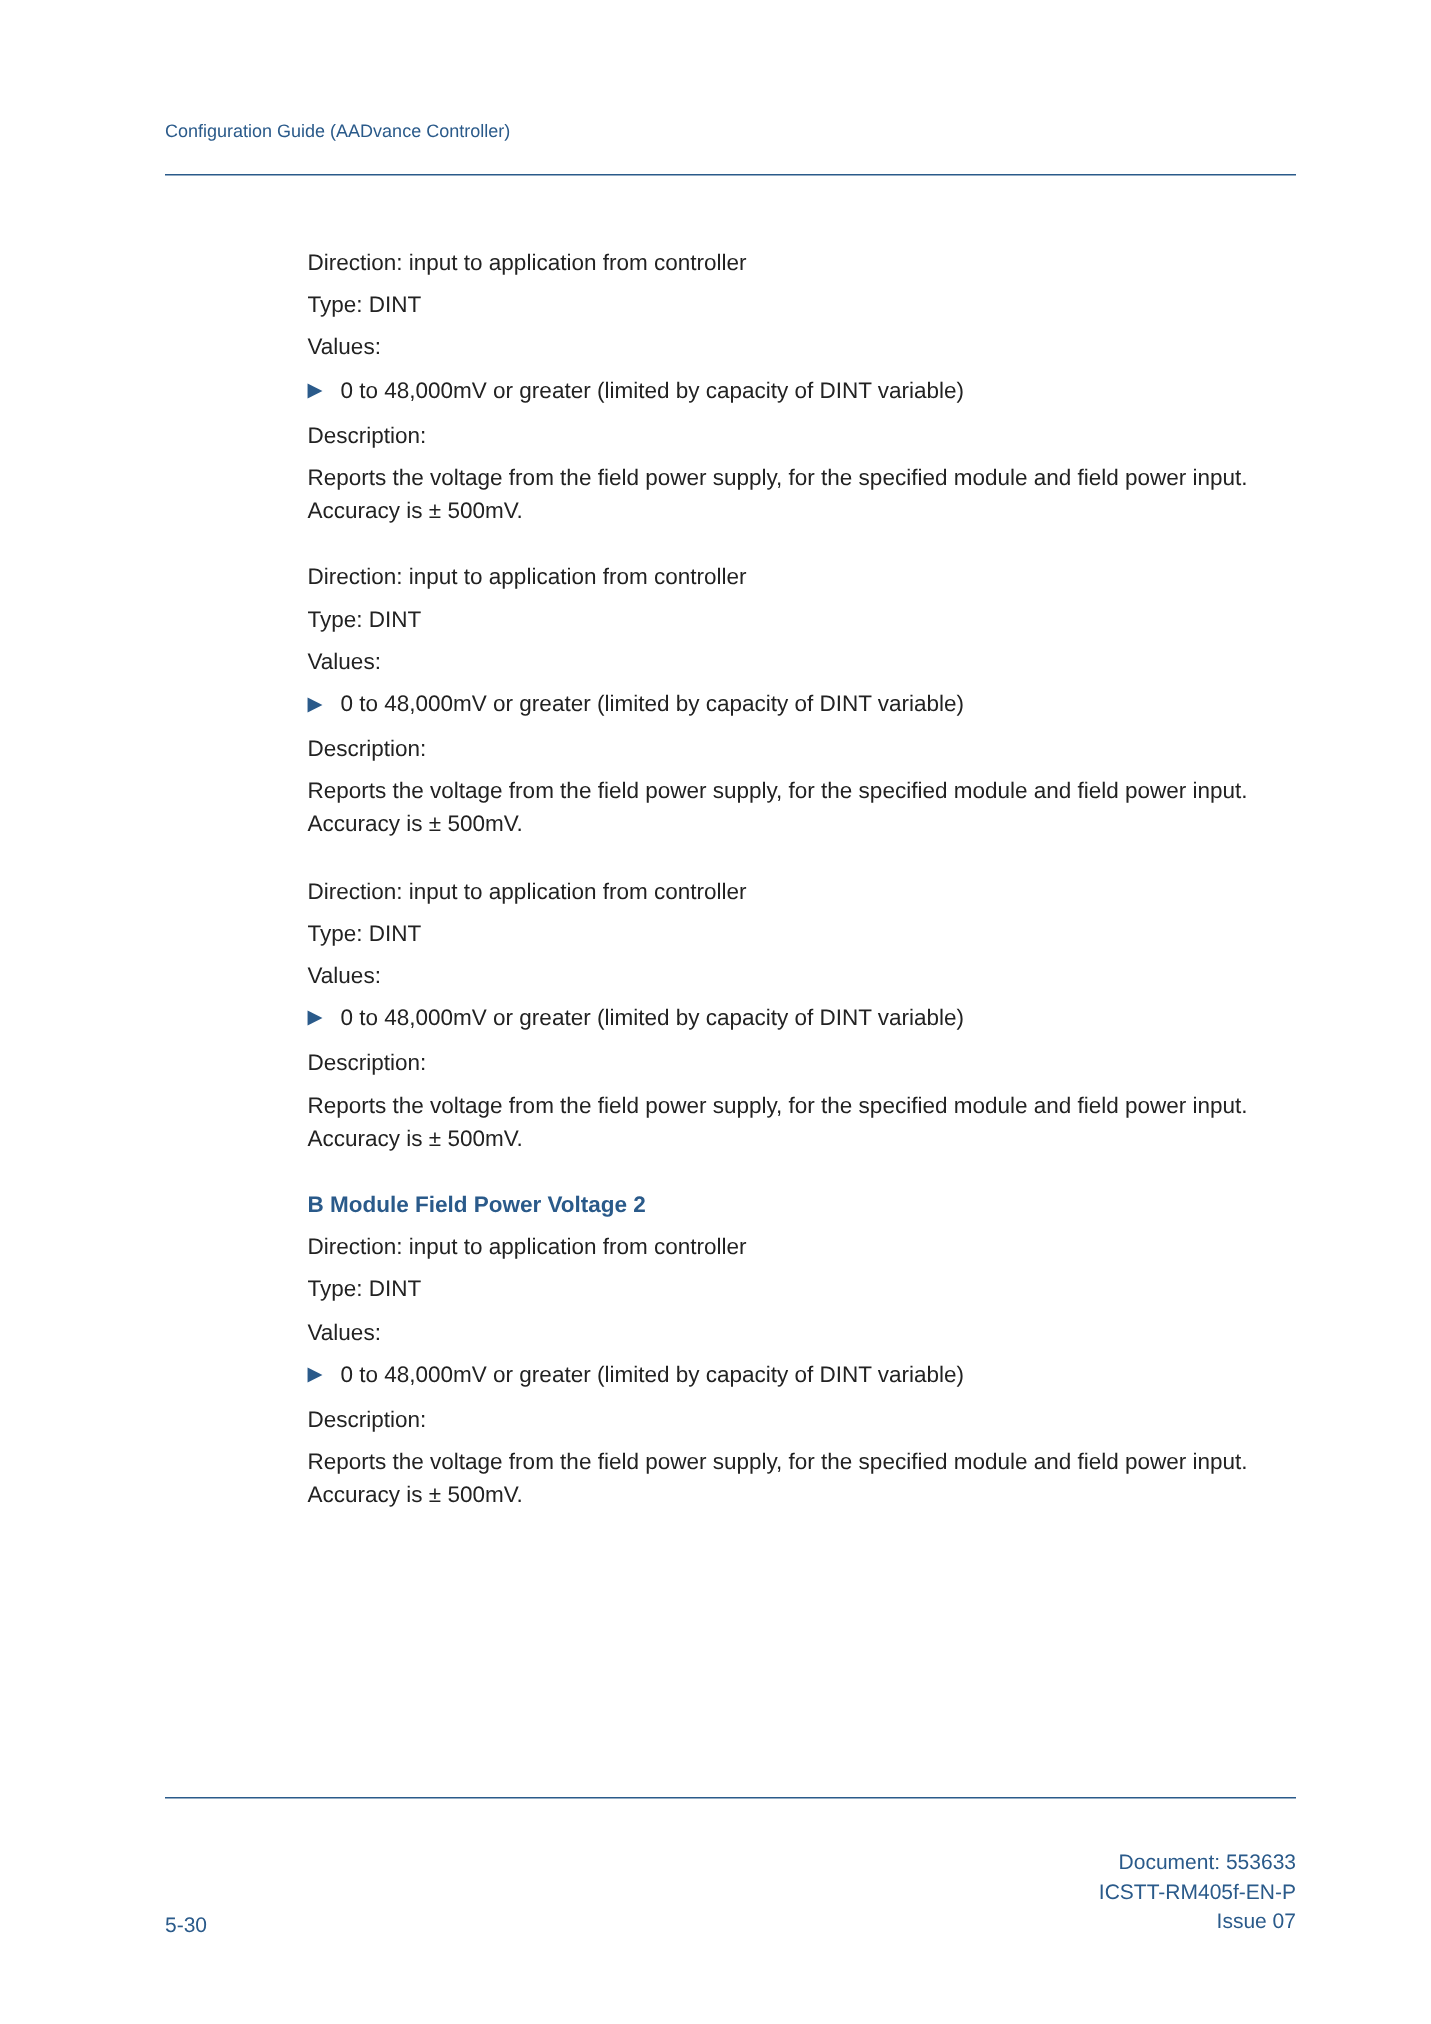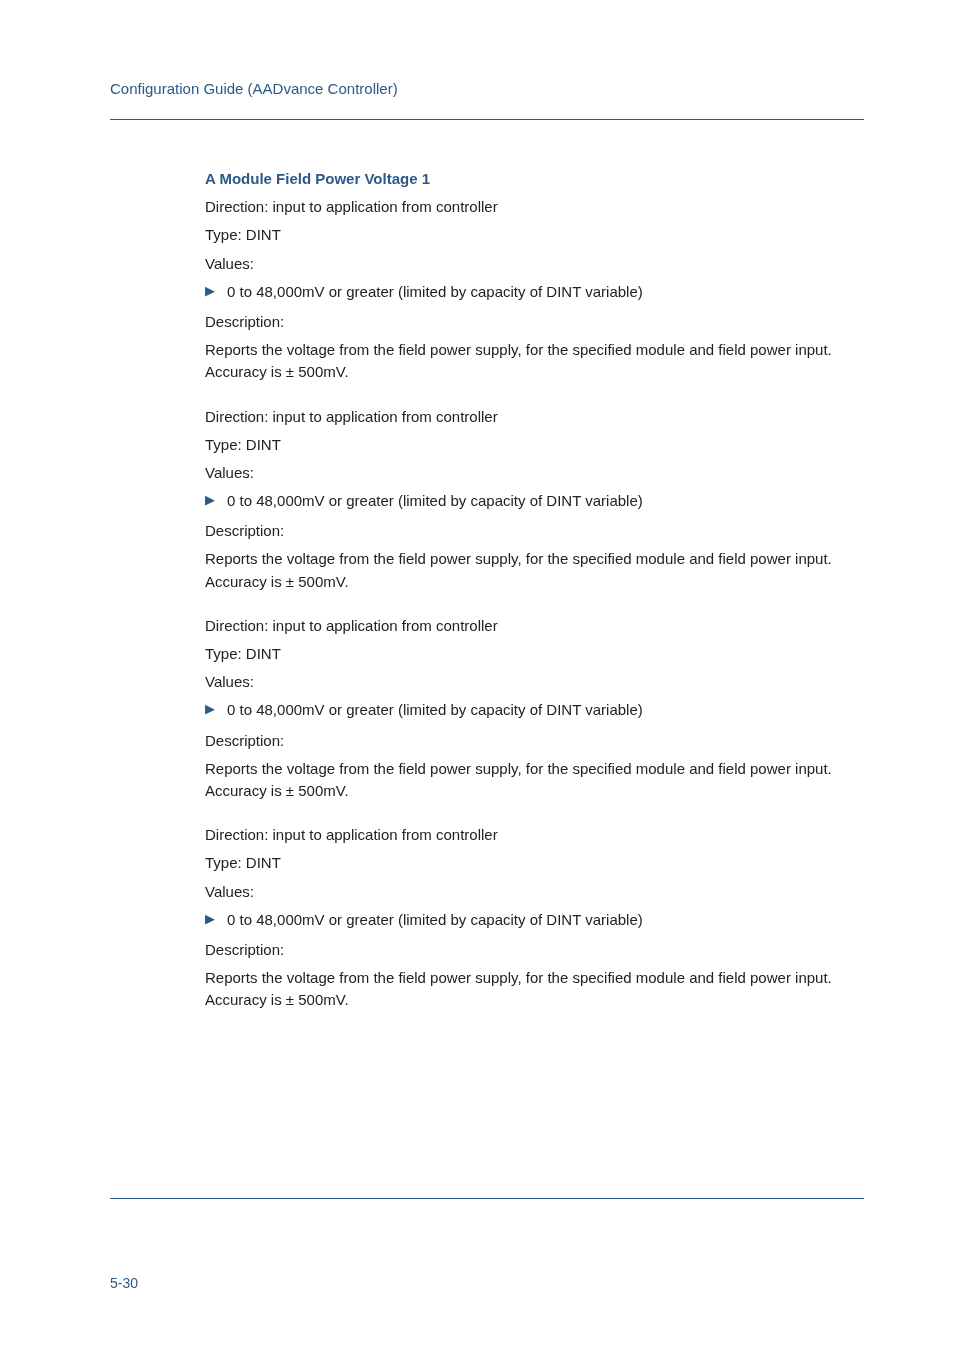--- a/index.html
+++ b/index.html
@@ -14,21 +14,21 @@
     position: relative;
   }
   .page {
     padding: 80px 90px 40px 110px;
     box-sizing: border-box;
     height: 100%;
     position: relative;
   }
   .header {
     color: #2a5a8a;
-    font-size: 15px;
+    font-size: 12px;
     padding-bottom: 22px;
     border-bottom: 1.5px solid #2a5a8a;
     margin-bottom: 48px;
   }
   .section-title {
     color: #2a5a8a;
     font-size: 15px;
     font-weight: 600;
     margin: 0 0 10px -95px;
     padding-left: 0;
@@ -85,21 +85,20 @@
 </head>
 <body>
 
 <div class="page">
   <div class="header">
     <span>Configuration Guide (AADvance Controller)</span>
   </div>
 
   <div class="section-block">
     <div class="content">
-      <p class="section-title">A Module Field Power Voltage 1</p>
       <p>Direction: input to application from controller</p>
       <p class="type-line">
         <span>Type: </span><b>DINT</b>
       </p>
       <p>Values:</p>
       <div class="bullet-row">
         <span class="bullet-arrow">▶</span>
         <span>0 to 48,000mV or greater (limited by capacity of DINT variable)</span>
       </div>
       <p>Description:</p>
@@ -134,32 +133,38 @@
         <span class="bullet-arrow">▶</span>
         <span>0 to 48,000mV or greater (limited by capacity of DINT variable)</span>
       </div>
       <p>Description:</p>
       <p>Reports the voltage from the field power supply, for the specified module and field power input. Accuracy is ± 500mV.</p>
     </div>
   </div>
 
   <div class="section-block">
     <div class="content">
+      <p class="section-title">B Module Field Power Voltage 2</p>
       <p>Direction: input to application from controller</p>
       <p class="type-line">
         <span>Type: </span><b>DINT</b>
       </p>
       <p>Values:</p>
       <div class="bullet-row">
         <span class="bullet-arrow">▶</span>
         <span>0 to 48,000mV or greater (limited by capacity of DINT variable)</span>
       </div>
       <p>Description:</p>
       <p>Reports the voltage from the field power supply, for the specified module and field power input. Accuracy is ± 500mV.</p>
     </div>
   </div>
 
   <div class="bottom-rule"></div>
 
   <div class="footer">
     <div>5-30</div>
+    <div class="footer-right">
+      <div>Document: 553633</div>
+      <div>ICSTT-RM405f-EN-P</div>
+      <div>Issue 07</div>
+    </div>
   </div>
 </div>
 
 </body></html>

